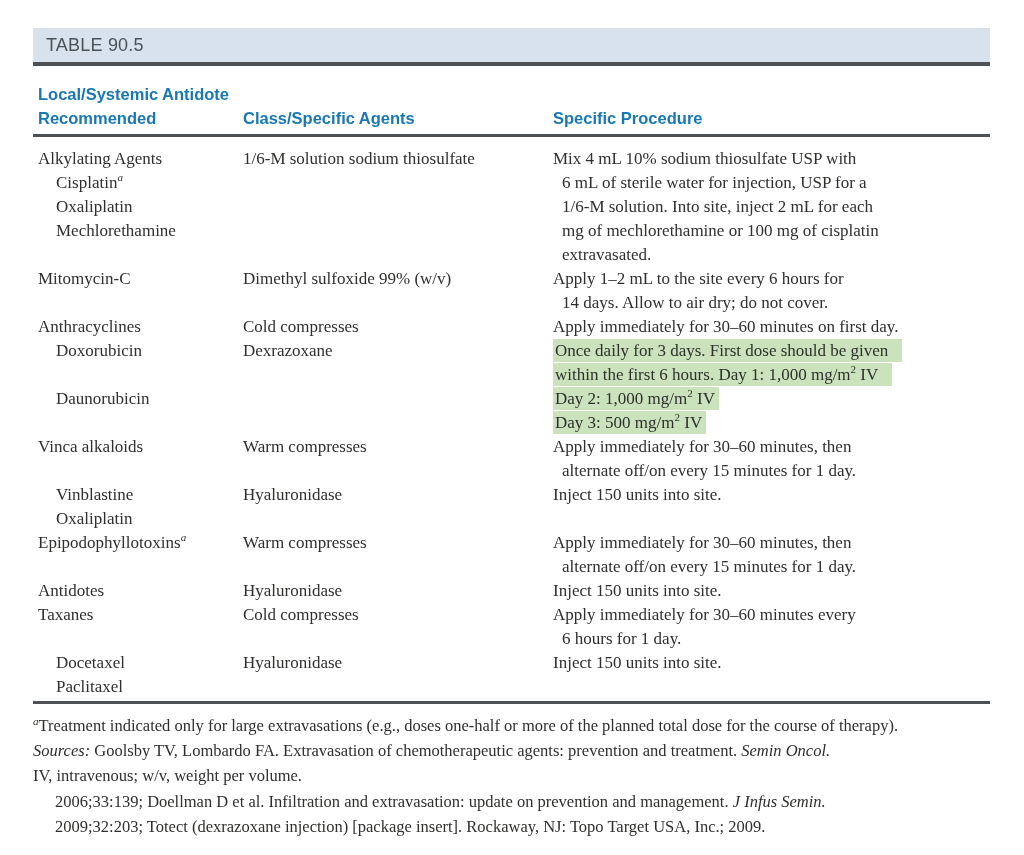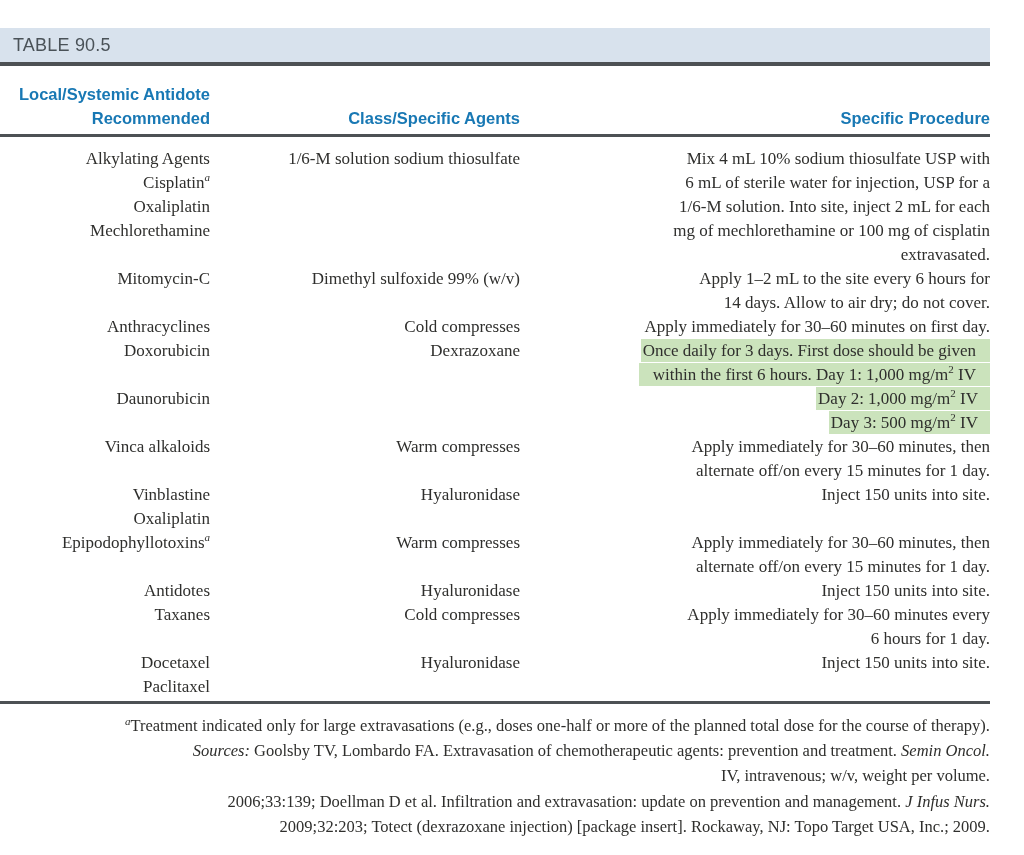--- a/index.html
+++ b/index.html
@@ -5,21 +5,21 @@
   html, body { margin: 0; padding: 0; background: #ffffff; }
   .page {
     position: relative;
     width: 1024px;
     height: 855px;
     background: #ffffff;
     font-family: "Liberation Serif", serif;
     color: #2f2f2d;
     overflow: hidden;
   }
-  .content { margin-right: 34px; text-align: right; }
+  .content { margin-left: 33px; margin-right: 34px; }
 
   
   .titlebar {
     margin-top: 28px;
     height: 34px;
     background: #d8e2ed;
     display: flex;
     align-items: center;
     padding-left: 13px;
     font-family: "Liberation Sans", sans-serif;
@@ -56,22 +56,22 @@
     font-size: 17px;
     line-height: 24px;
   }
   .trow { display: contents; }
   .c { height: 24px; white-space: nowrap; }
   .c.indent { padding-left: 18px; }
   sup { font-size: 11px; line-height: 0; vertical-align: super; }
   .it { font-style: italic; }
   .pline { display: inline-block; line-height: 23px; }
   .pline.hang { padding-left: 9px; }
-  .pline.hl { background: #cbe3bc; padding-right: 12px; padding-left: 2px; }
-  .pline.hl.hang { padding-left: 14px; }
+  .pline.hl { background: #cbe3bc; padding-right: 4px; padding-left: 2px; }
+  .pline.hl.hang { padding-left: 2px; }
   .pline.hl.stretch { padding-right: 14px; }
 
   
   .footnotes {
     margin-top: 9px;
     font-size: 16.5px;
     line-height: 25.2px;
     color: #2f2f2d;
   }
   .fline { white-space: nowrap; }
@@ -123,18 +123,18 @@
         <div class="trow"><div class="c indent">Docetaxel</div><div class="c">Hyaluronidase</div><div class="c"><span class="pline">Inject 150 units into site.</span></div></div>
         <div class="trow"><div class="c indent">Paclitaxel</div><div class="c"></div><div class="c"></div></div>
       </div>
 
     <div class="rule rule-bottom"></div>
 
     <div class="footnotes">
         <div class="fline"><sup class="it">a</sup><span>Treatment indicated only for large extravasations (e.g., doses one-half or more of the planned total dose for the course of therapy).</span></div>
         <div class="fline"><span class="it">Sources:</span><span> Goolsby TV, Lombardo FA. Extravasation of chemotherapeutic agents: prevention and treatment. </span><span class="it">Semin Oncol.</span></div>
         <div class="fline"><span>IV, intravenous; w/v, weight per volume.</span></div>
-        <div class="fline findent"><span>2006;33:139; Doellman D et al. Infiltration and extravasation: update on prevention and management. </span><span class="it">J Infus Nurs.</span></div>
+        <div class="fline findent"><span>2006;33:139; Doellman D et al. Infiltration and extravasation: update on prevention and management. </span><span class="it">J Infus Semin.</span></div>
         <div class="fline findent"><span>2009;32:203; Totect (dexrazoxane injection) [package insert]. Rockaway, NJ: Topo Target USA, Inc.; 2009.</span></div>
       </div>
 
   </div>
 </div>
 
 </body></html>

